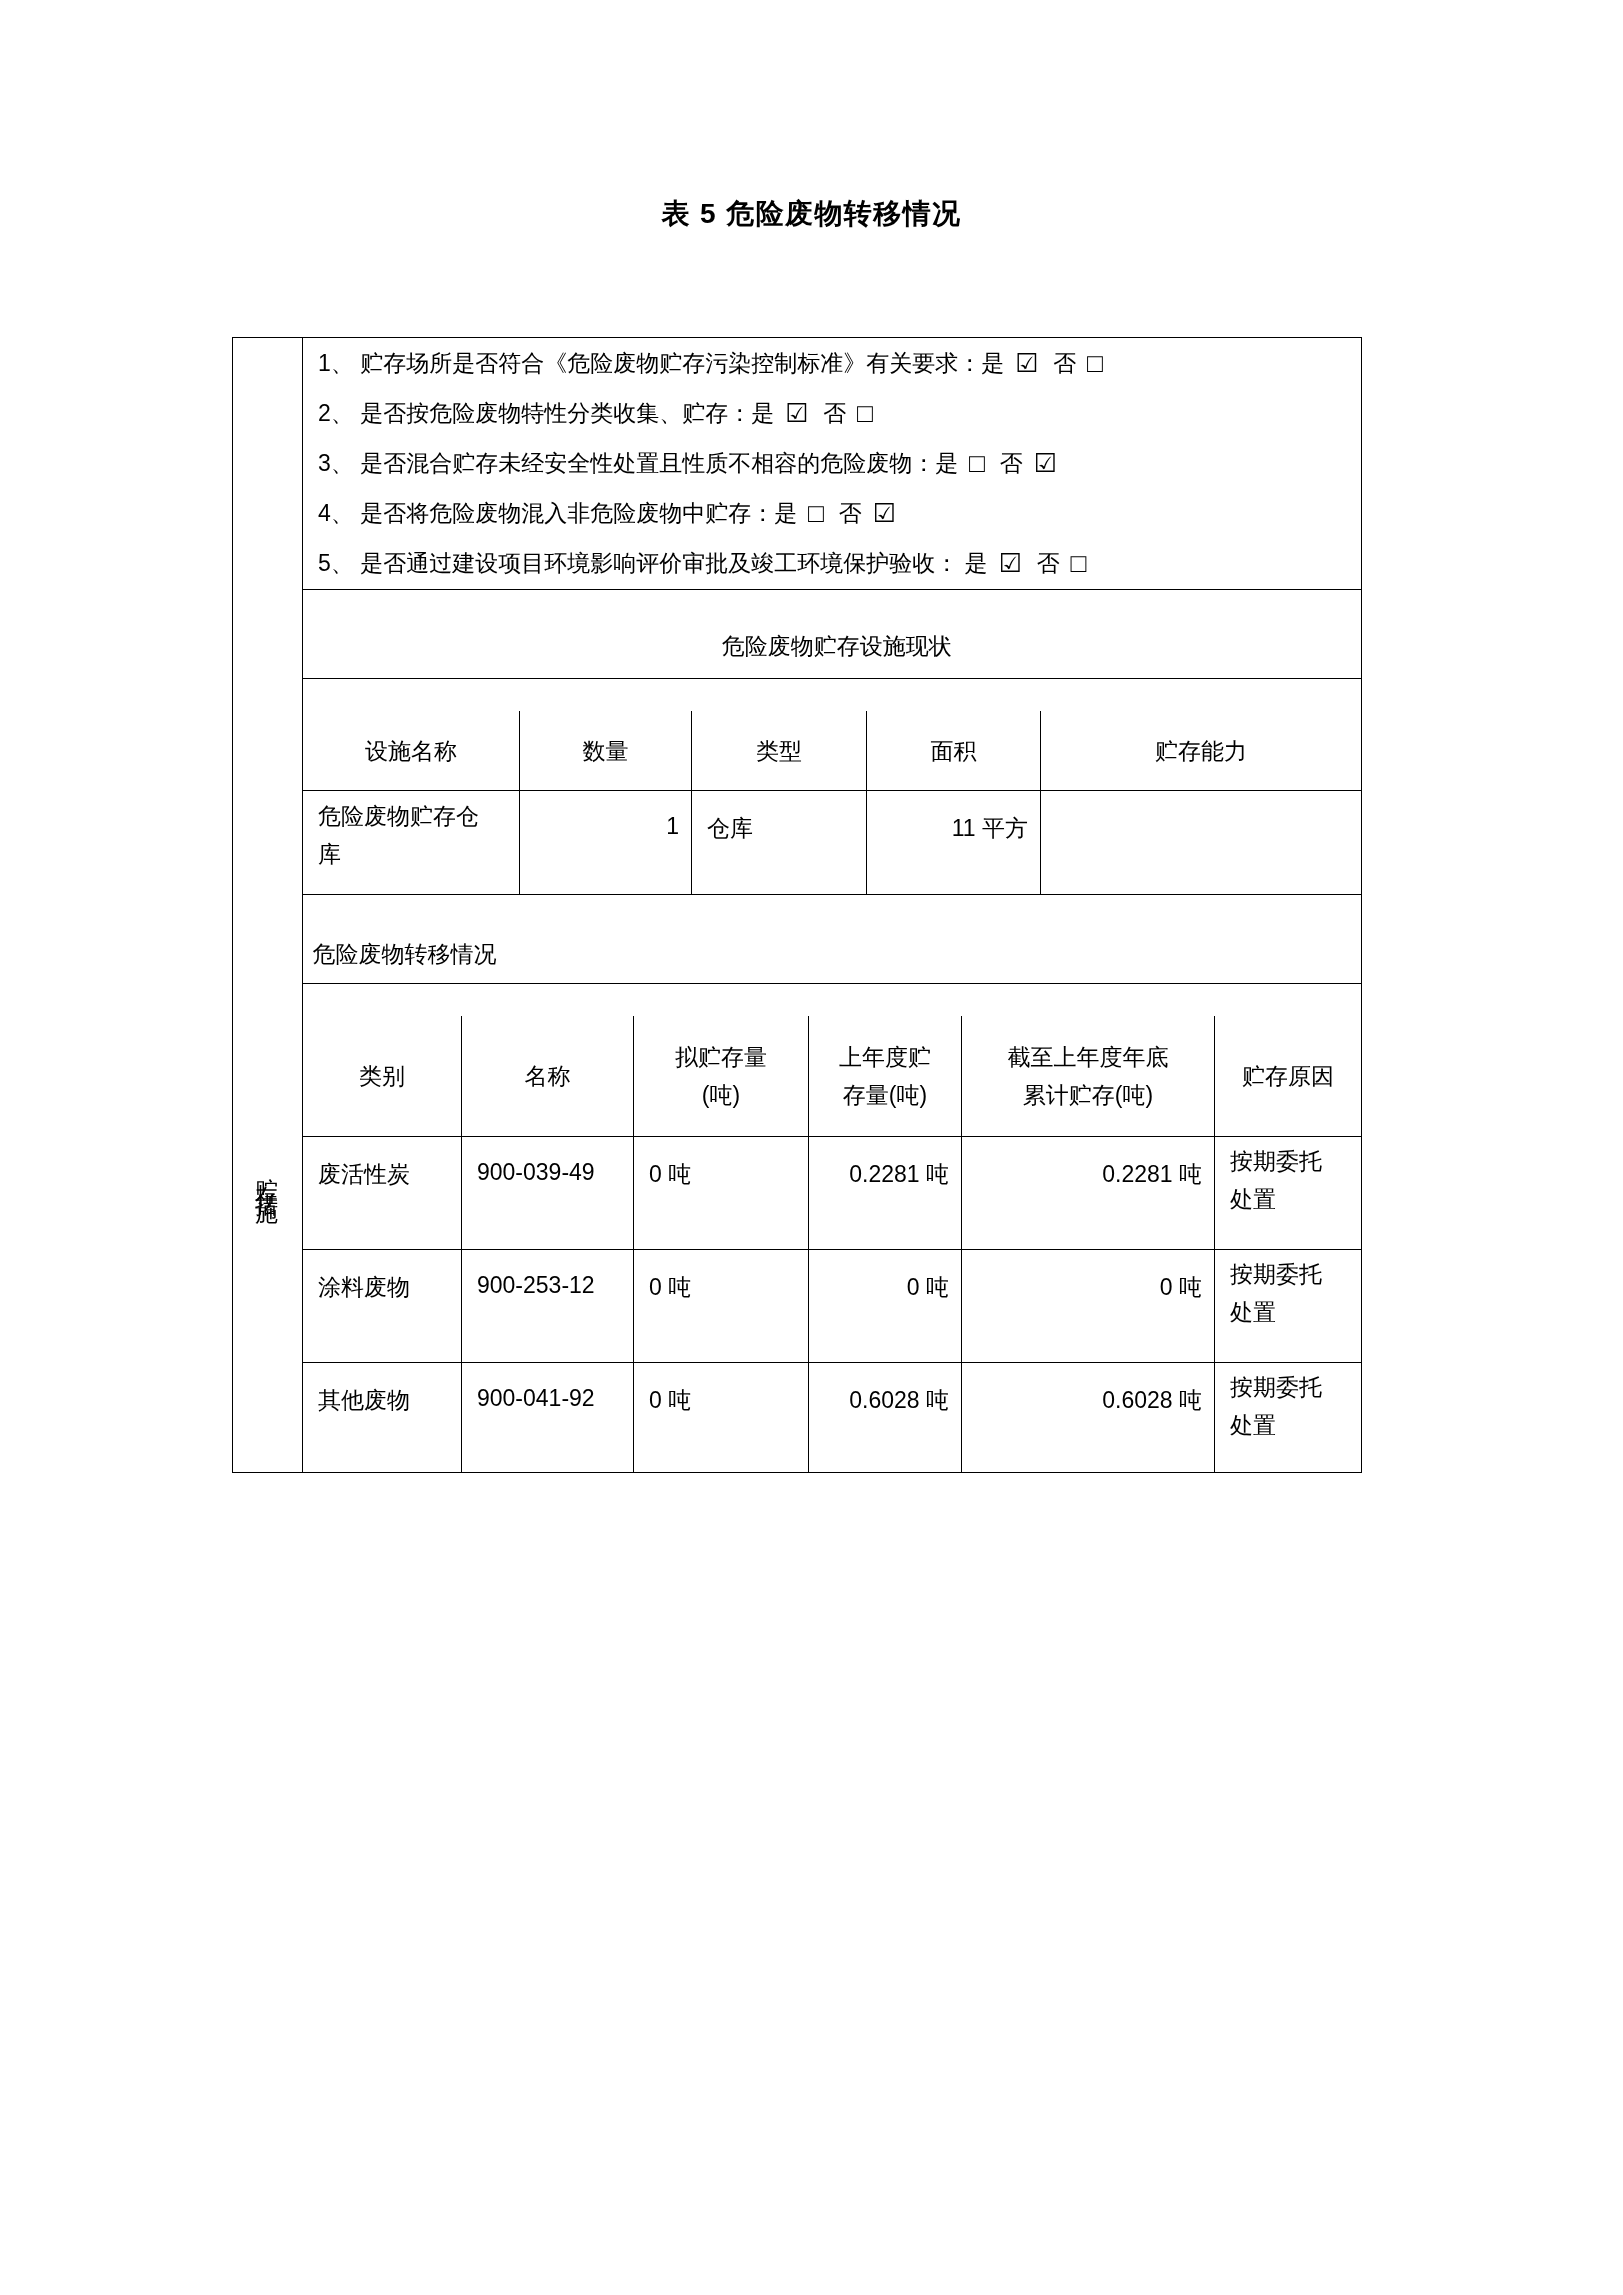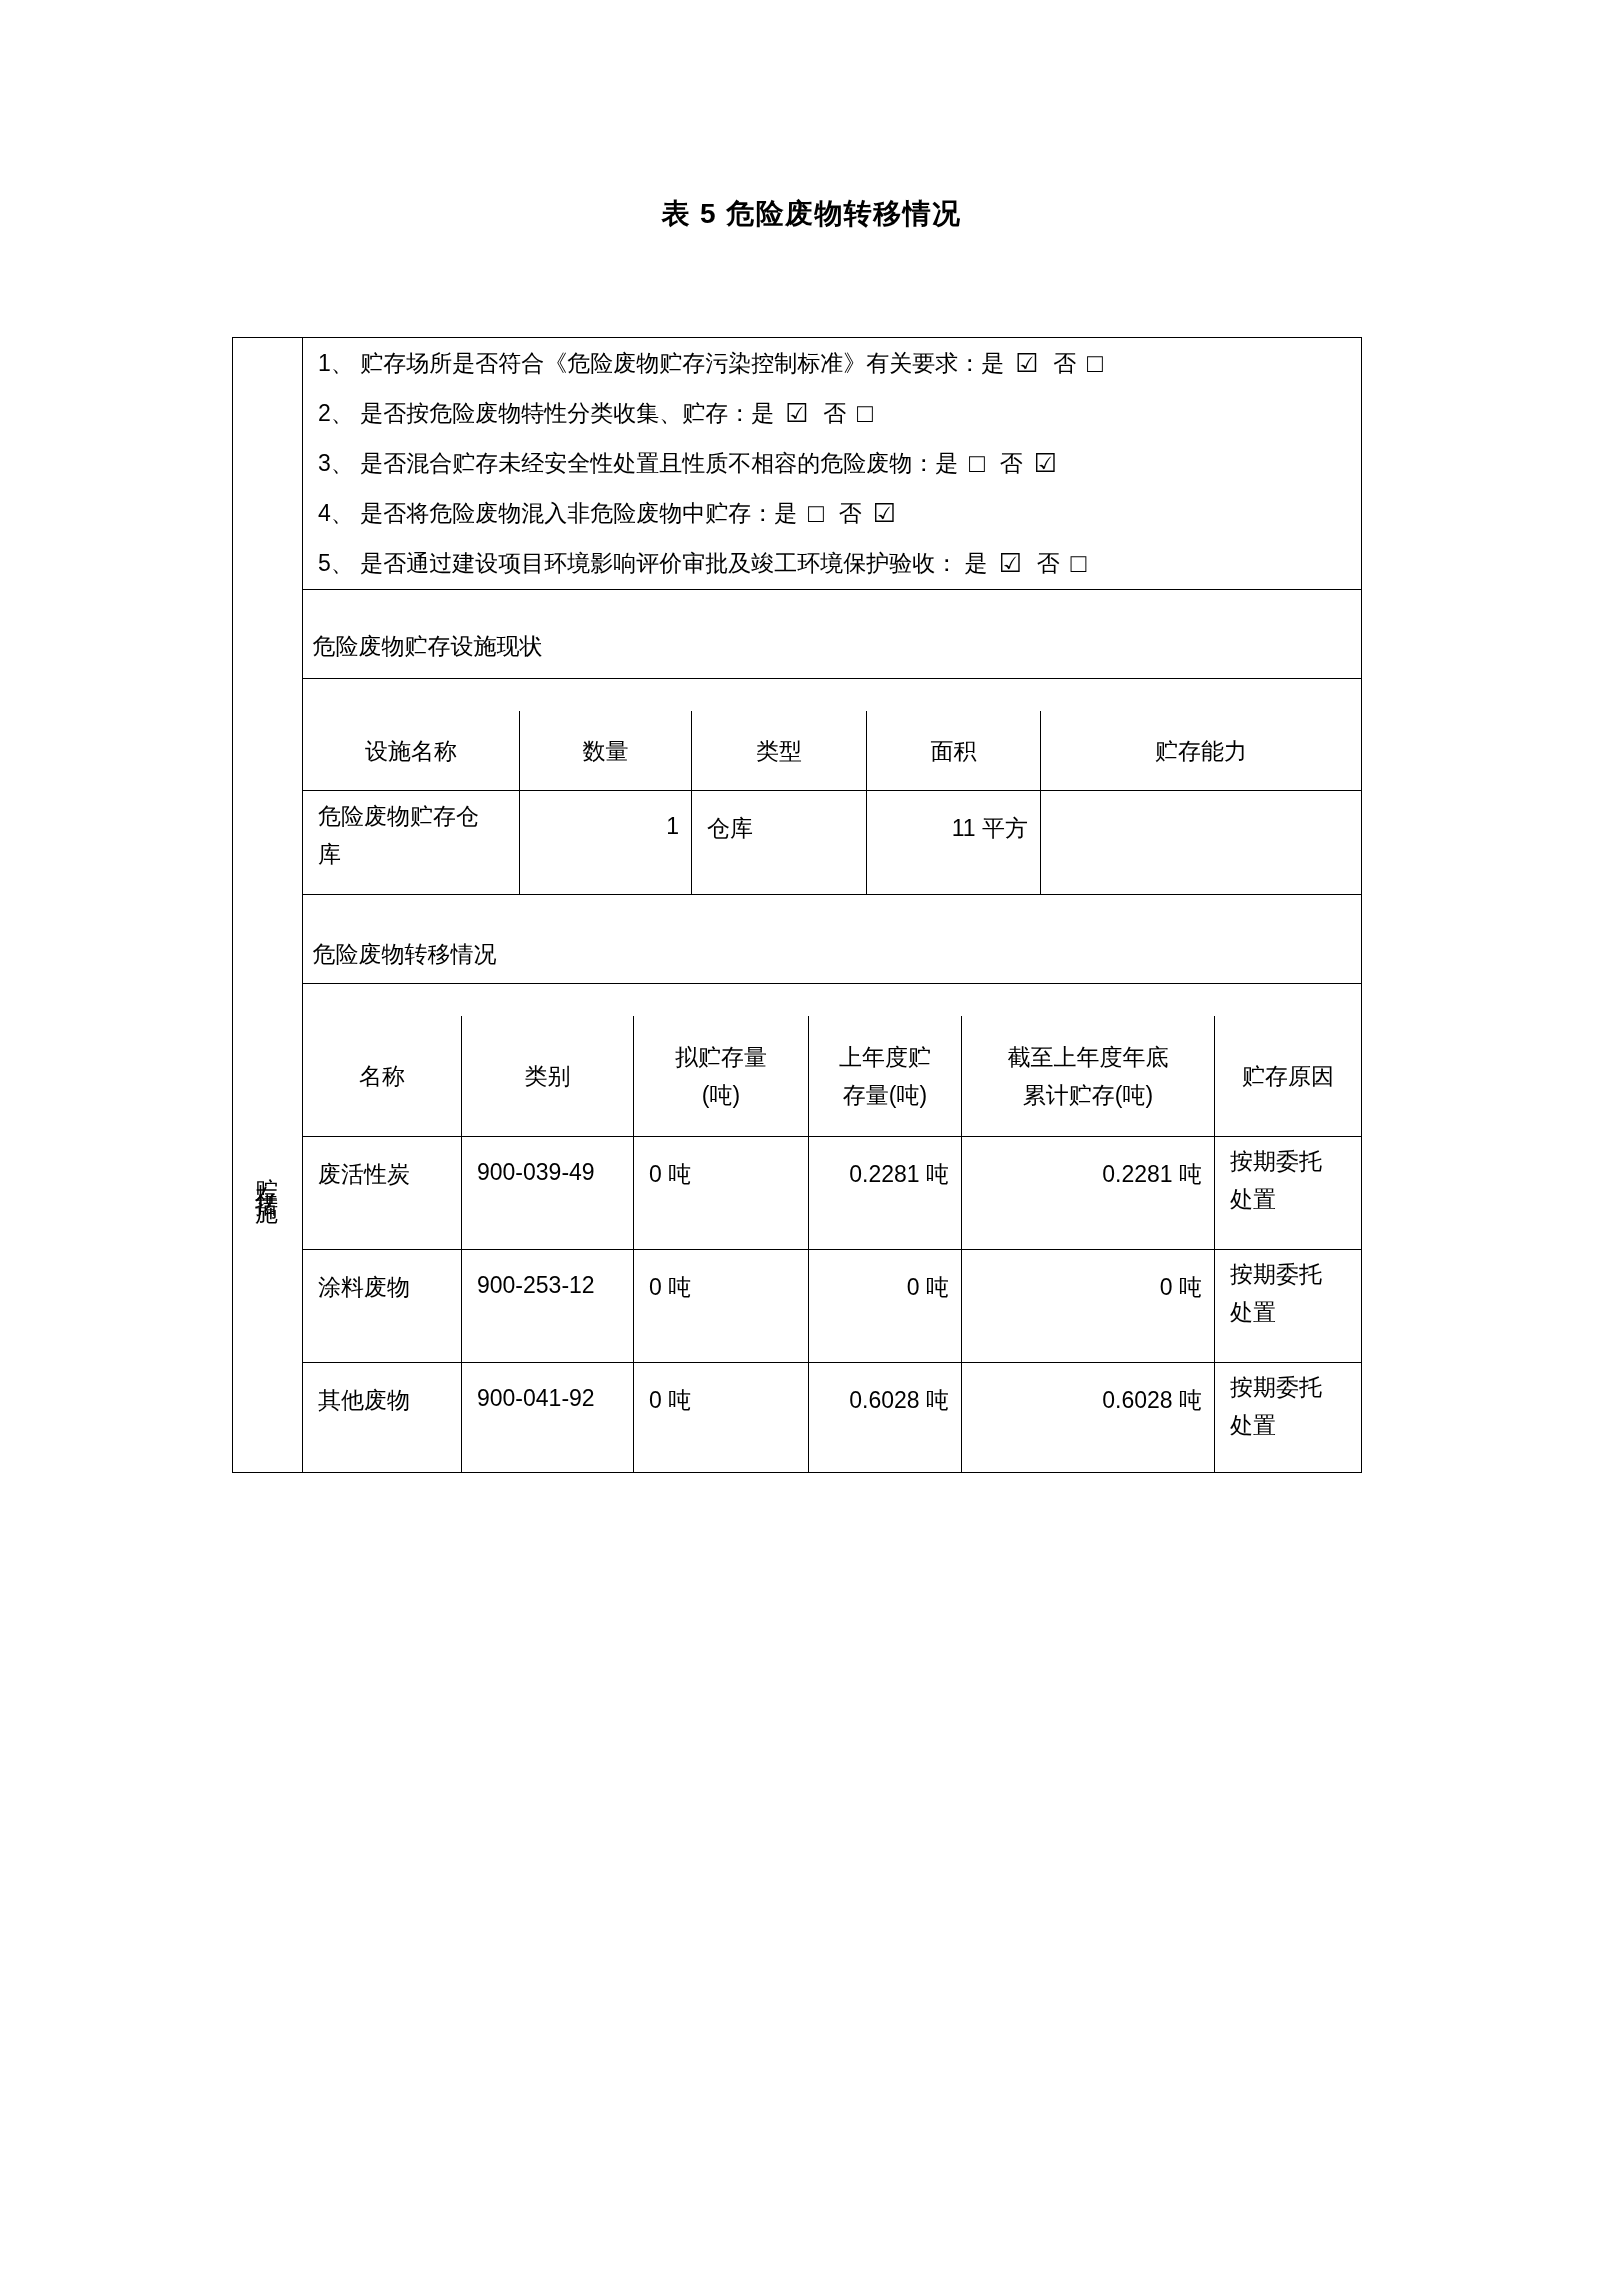--- a/index.html
+++ b/index.html
@@ -80,21 +80,21 @@
   }
   .no-lab{
     margin-left:15px;
   }
   .section-row{
     border-bottom:1.4px solid #000;
     box-sizing:border-box;
     font-size:23px;
     padding-left:9.5px;
   }
-  .s1{height:75px;padding-top:9.5px;}
+  .s1{height:75px;padding-top:9.5px;text-align:center;}
   .s2{height:73px;padding-top:12px;}
   .facility-grid{
     display:grid;
     grid-template-columns:217px 172px 175px 174px 1fr;
     grid-template-rows:80px 103px;
     border-bottom:1.4px solid #000;
     box-sizing:border-box;
   }
   .waste-grid{
     display:grid;
@@ -197,22 +197,22 @@
         <div class="c dc ml tl">危险废物贮存仓
 库</div>
         <div class="c dc tr">1</div>
         <div class="c dc tl">仓库</div>
         <div class="c dc tr">11 平方</div>
       </div>
 
       <div class="section-row s2">危险废物转移情况</div>
 
       <div class="waste-grid">
+        <div class="c hc">类别</div>
         <div class="c hc">名称</div>
-        <div class="c hc">类别</div>
         <div class="c hc">拟贮存量
 (吨)</div>
         <div class="c hc">上年度贮
 存量(吨)</div>
         <div class="c hc">截至上年度年底
 累计贮存(吨)</div>
         <div class="c hc last">贮存原因</div>
 
         <div class="c dc tl bb">废活性炭</div>
         <div class="c dc tl bb">900-039-49</div>

